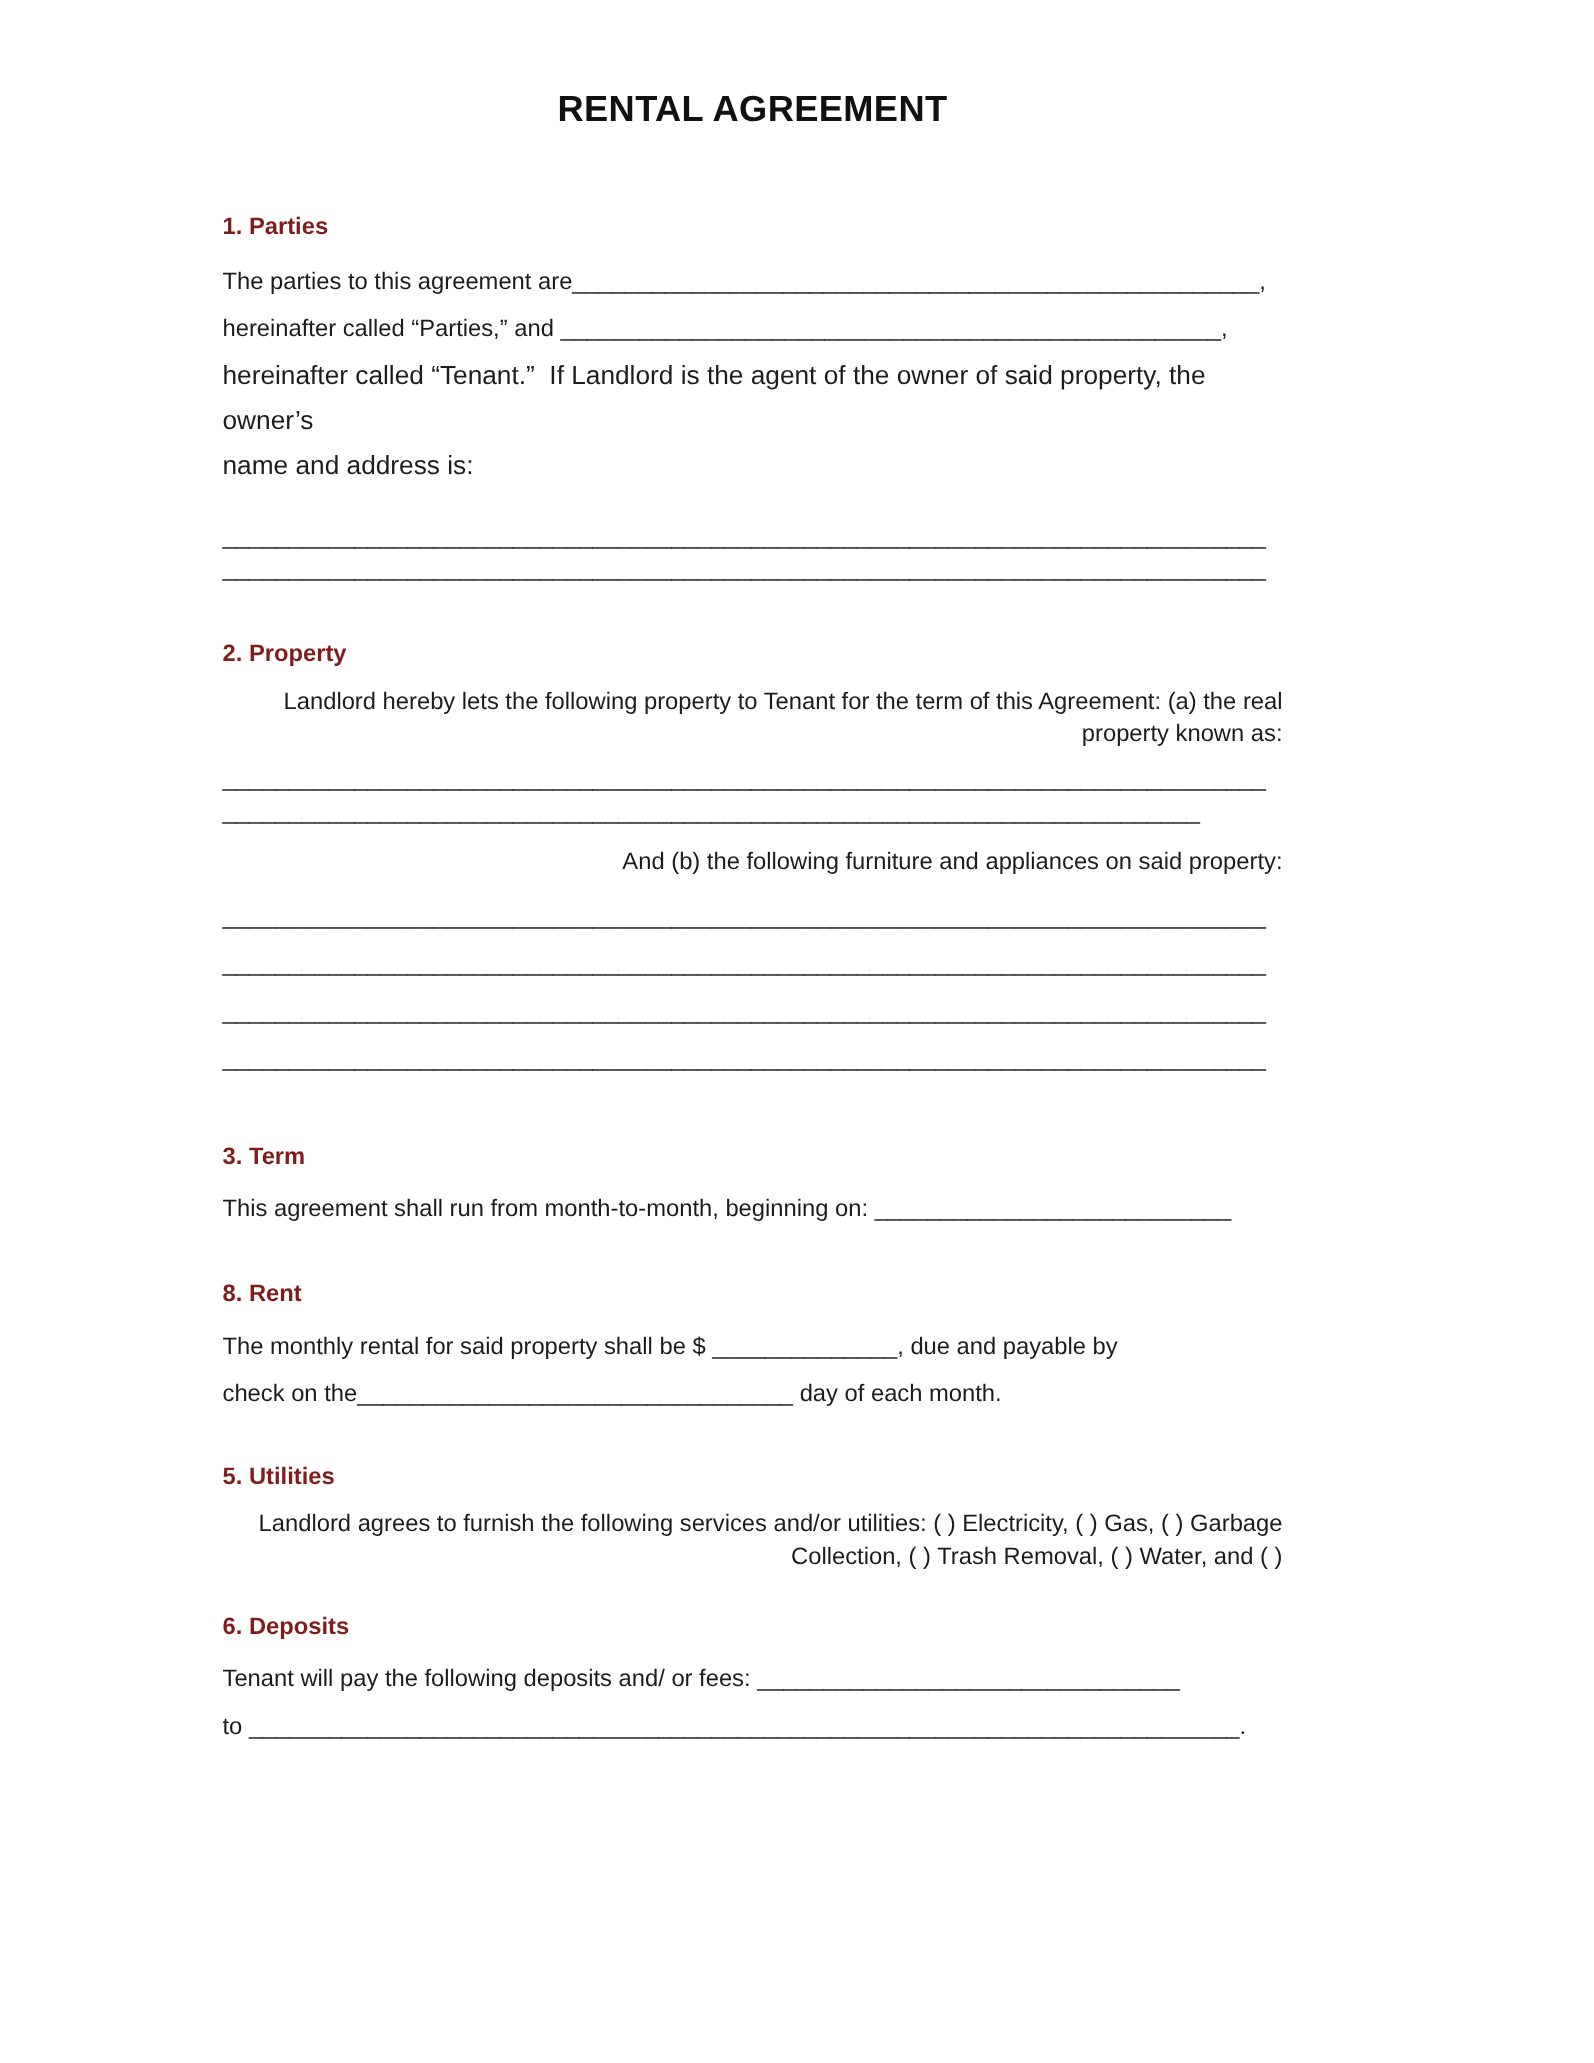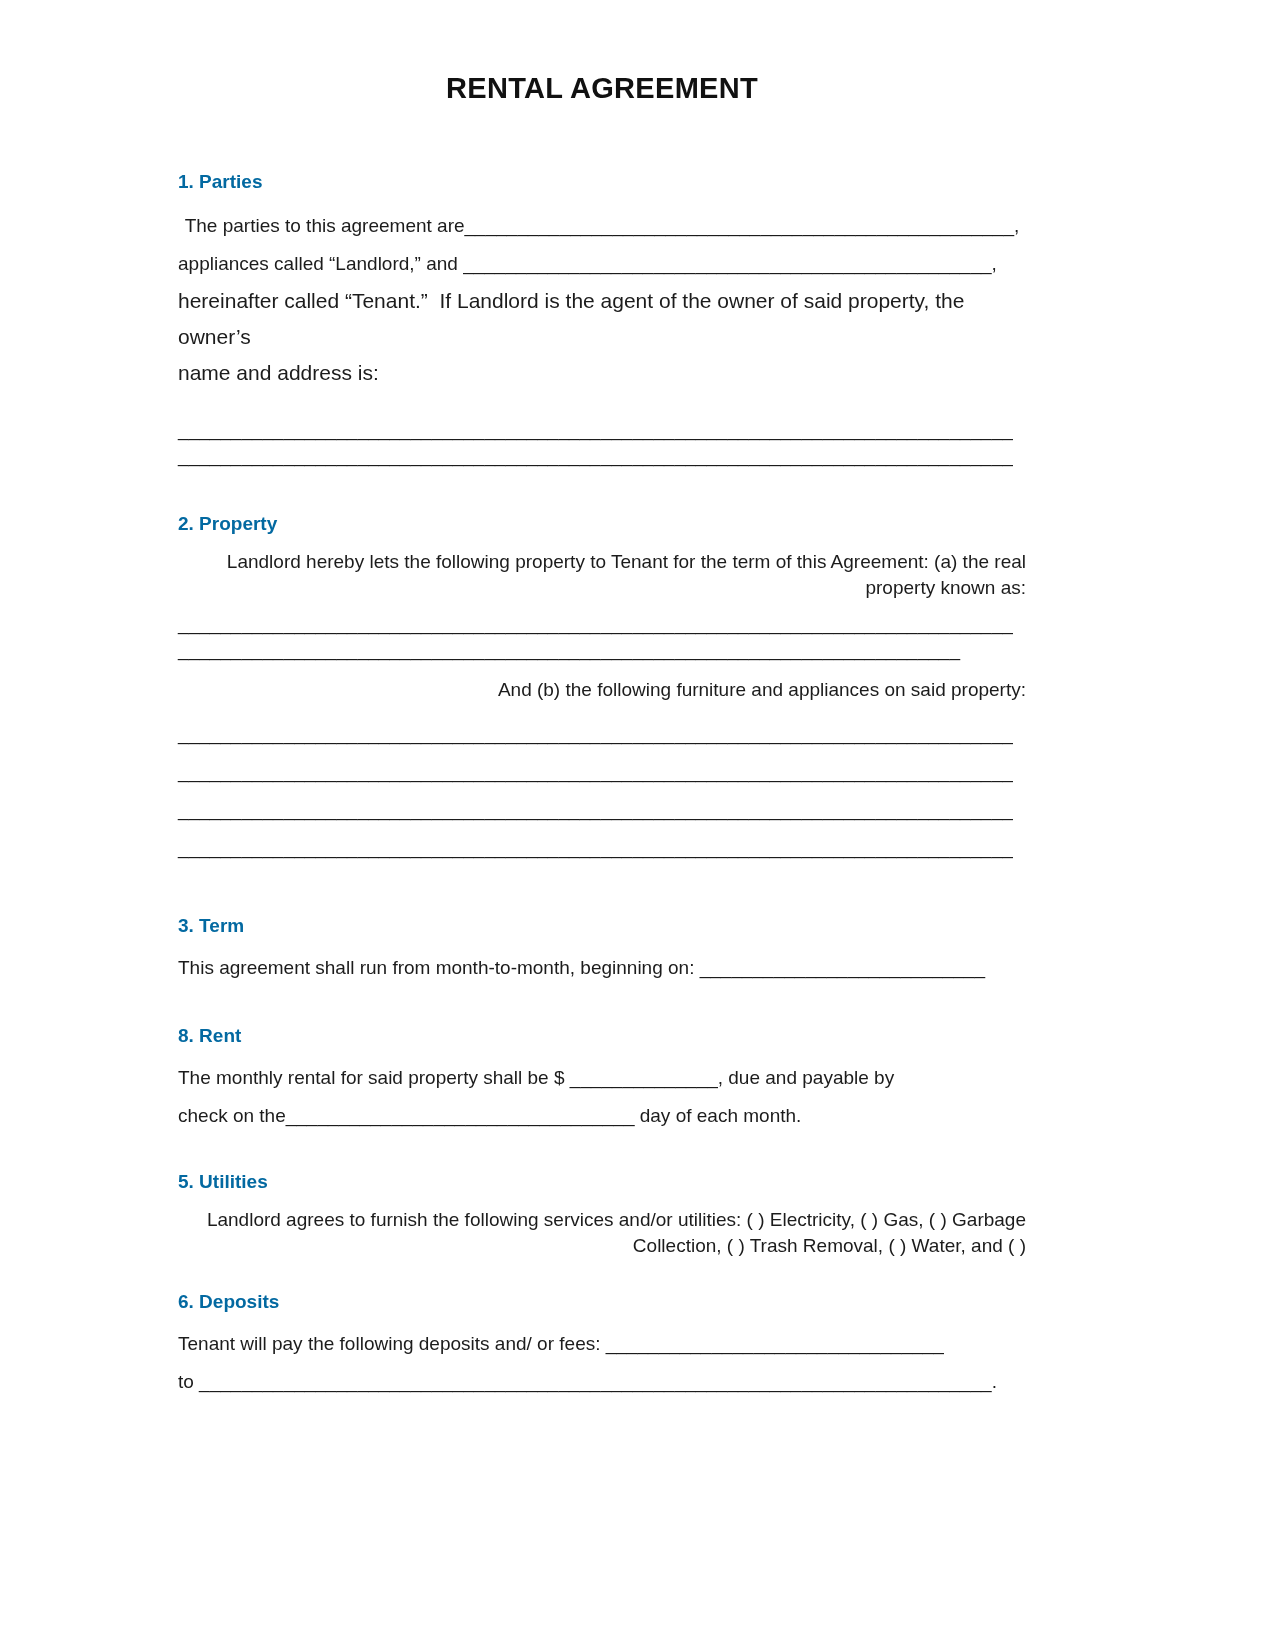--- a/index.html
+++ b/index.html
@@ -21,21 +21,21 @@
     font-weight: 700;
     text-align: center;
     margin: 16px 0 0 0;
     color: #111;
     letter-spacing: 0.3px;
   }
   .sec-heading {
     font-size: 19px;
     font-weight: 700;
     margin: 0;
-    color: #0369a1;
+    color: #7f1d1d;
   }
   .line {
     font-size: 19px;
     line-height: 38px;
     margin: 0;
     white-space: pre-wrap;
     overflow-wrap: normal;
   }
   .small-line {
     font-size: 21px;
@@ -56,21 +56,21 @@
     white-space: pre;
   }
   .blank-spread {
     font-size: 19px;
     line-height: 38px;
     margin: 0;
     white-space: pre;
   }
   
   .mt-title-gap   { margin-top: 66px; }
-  .mt-line-first  { margin-top: 14px; text-align: center; }
+  .mt-line-first  { margin-top: 14px; }
   .mt-blank-gap   { margin-top: 26px; }
   .mt-sec2        { margin-top: 44px; }
   .mt-intro       { margin-top: 14px; }
   .mt-blanks2     { margin-top: 10px; }
   .mt-furniture   { }
   .mt-furn-blanks { margin-top: 12px; }
   .mt-sec3        { margin-top: 48px; }
   .mt-sec4        { margin-top: 38px; }
   .mt-sec5        { margin-top: 36px; }
   .mt-sec6        { margin-top: 32px; }
@@ -79,21 +79,21 @@
 </head>
 <body>
 
 <div class="page">
 
   <h1 class="title">RENTAL AGREEMENT</h1>
 
   <section>
     <h2 class="sec-heading mt-title-gap">1. Parties</h2>
     <p class="line mt-line-first">The parties to this agreement are____________________________________________________,</p>
-    <p class="line">appliances called “Landlord,” and __________________________________________________,</p>
+    <p class="line">hereinafter called “Parties,” and __________________________________________________,</p>
     <p class="small-line">hereinafter called “Tenant.”  If Landlord is the agent of the owner of said property, the owner’s</p>
     <p class="small-line">name and address is:</p>
     <p class="blank-tight mt-blank-gap">_______________________________________________________________________________</p>
     <p class="blank-tight">_______________________________________________________________________________</p>
   </section>
 
   <section>
     <h2 class="sec-heading mt-sec2">2. Property</h2>
     <p class="para mt-intro">Landlord hereby lets the following property to Tenant for the term of this Agreement: (a) the real property known as:</p>
     <p class="blank-tight mt-blanks2">_______________________________________________________________________________</p>

